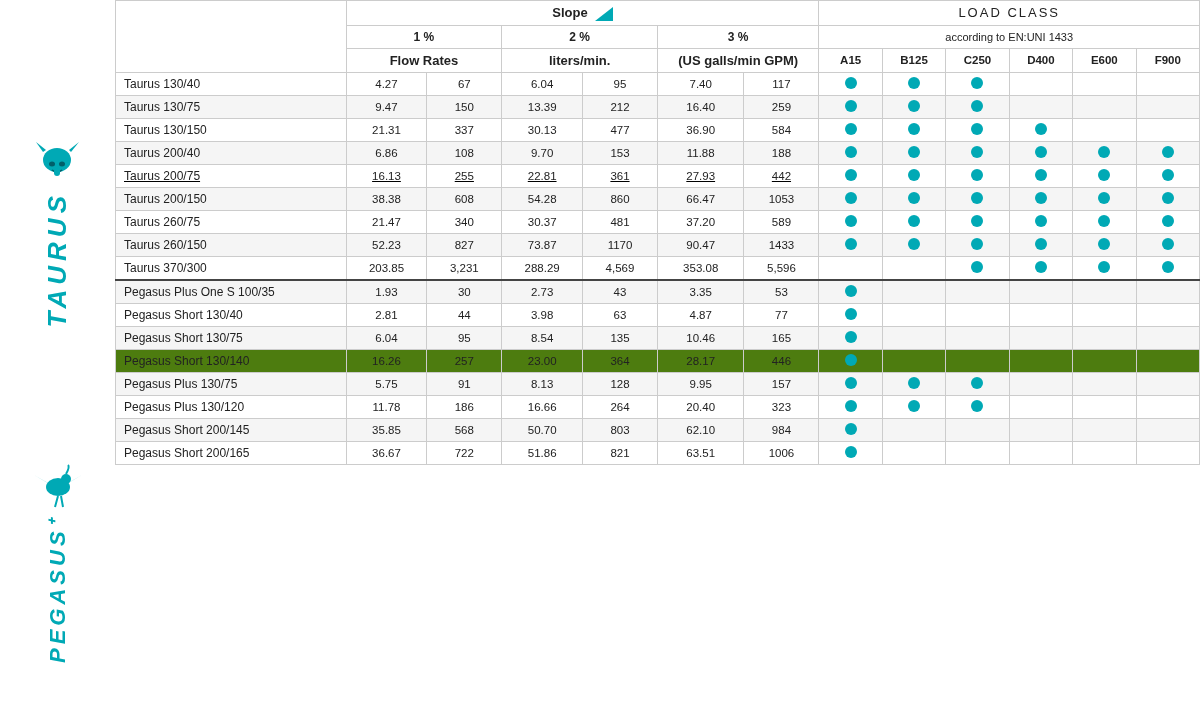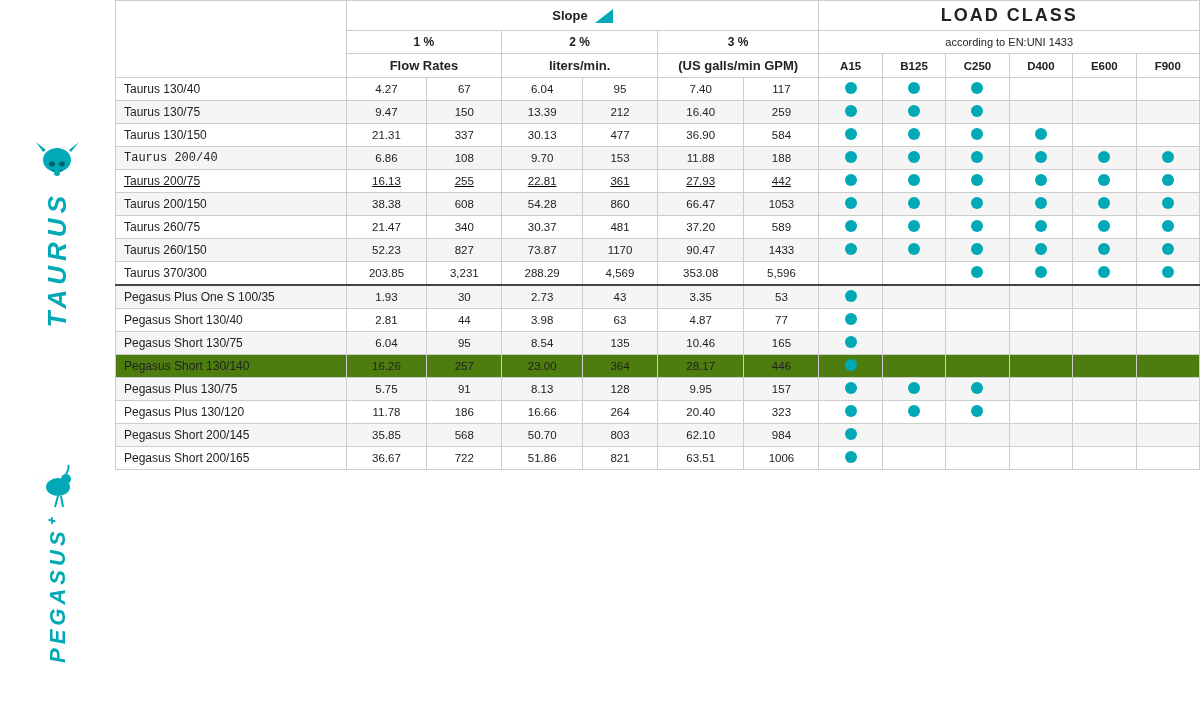--- a/index.html
+++ b/index.html
@@ -176,21 +176,21 @@
 
         <tr>
           <th rowspan="3" class="header-channels">
             
           </th>
           <th colspan="6">
             <span style="font-weight:bold; font-size:13px;">Slope</span>
             <span class="slope-triangle"></span>
           </th>
           <th colspan="6">
-            <span style="font-weight:bold; font-size:18px; letter-spacing:2px;">LOAD CLASS</span>
+            <span style="font-weight:normal; font-size:13px; letter-spacing:2px;">LOAD CLASS</span>
           </th>
         </tr>
 
         <tr>
           <th colspan="2">
             <span class="subheader-pct">1 %</span>
           </th>
           <th colspan="2">
             <span class="subheader-pct">2 %</span>
           </th>
@@ -260,21 +260,21 @@
             <td>36.90</td>
             <td>584</td>
             <td><span class="dot"></span></td>
             <td><span class="dot"></span></td>
             <td><span class="dot"></span></td>
             <td><span class="dot"></span></td>
             <td></td>
             <td></td>
           </tr>
           <tr style="background-color: rgb(245, 245, 245);">
-            <td class="channel-name" style="text-align: left; padding-left: 8px; font-family: Liberation Mono, monospace;">Taurus 200/40</td>
+            <td class="channel-name" style="text-align: left; padding-left: 8px;">Taurus 200/40</td>
             <td>6.86</td>
             <td>108</td>
             <td>9.70</td>
             <td>153</td>
             <td>11.88</td>
             <td>188</td>
             <td><span class="dot"></span></td>
             <td><span class="dot"></span></td>
             <td><span class="dot"></span></td>
             <td><span class="dot"></span></td>

